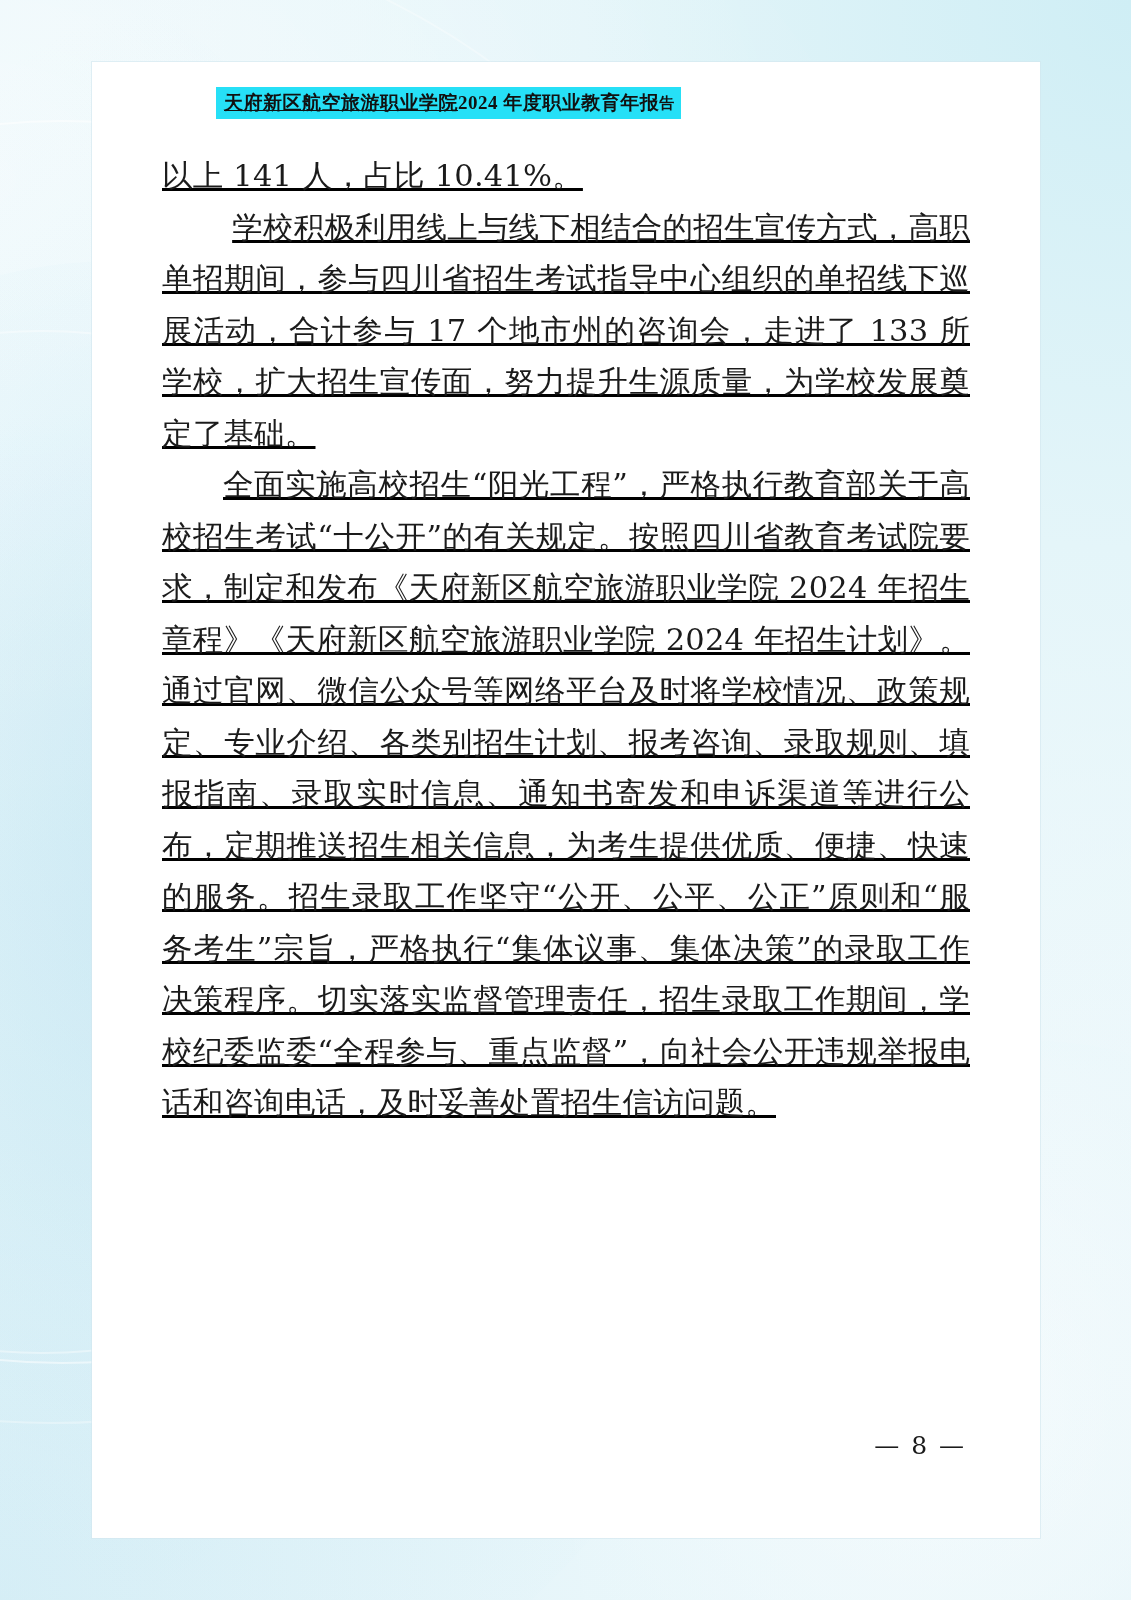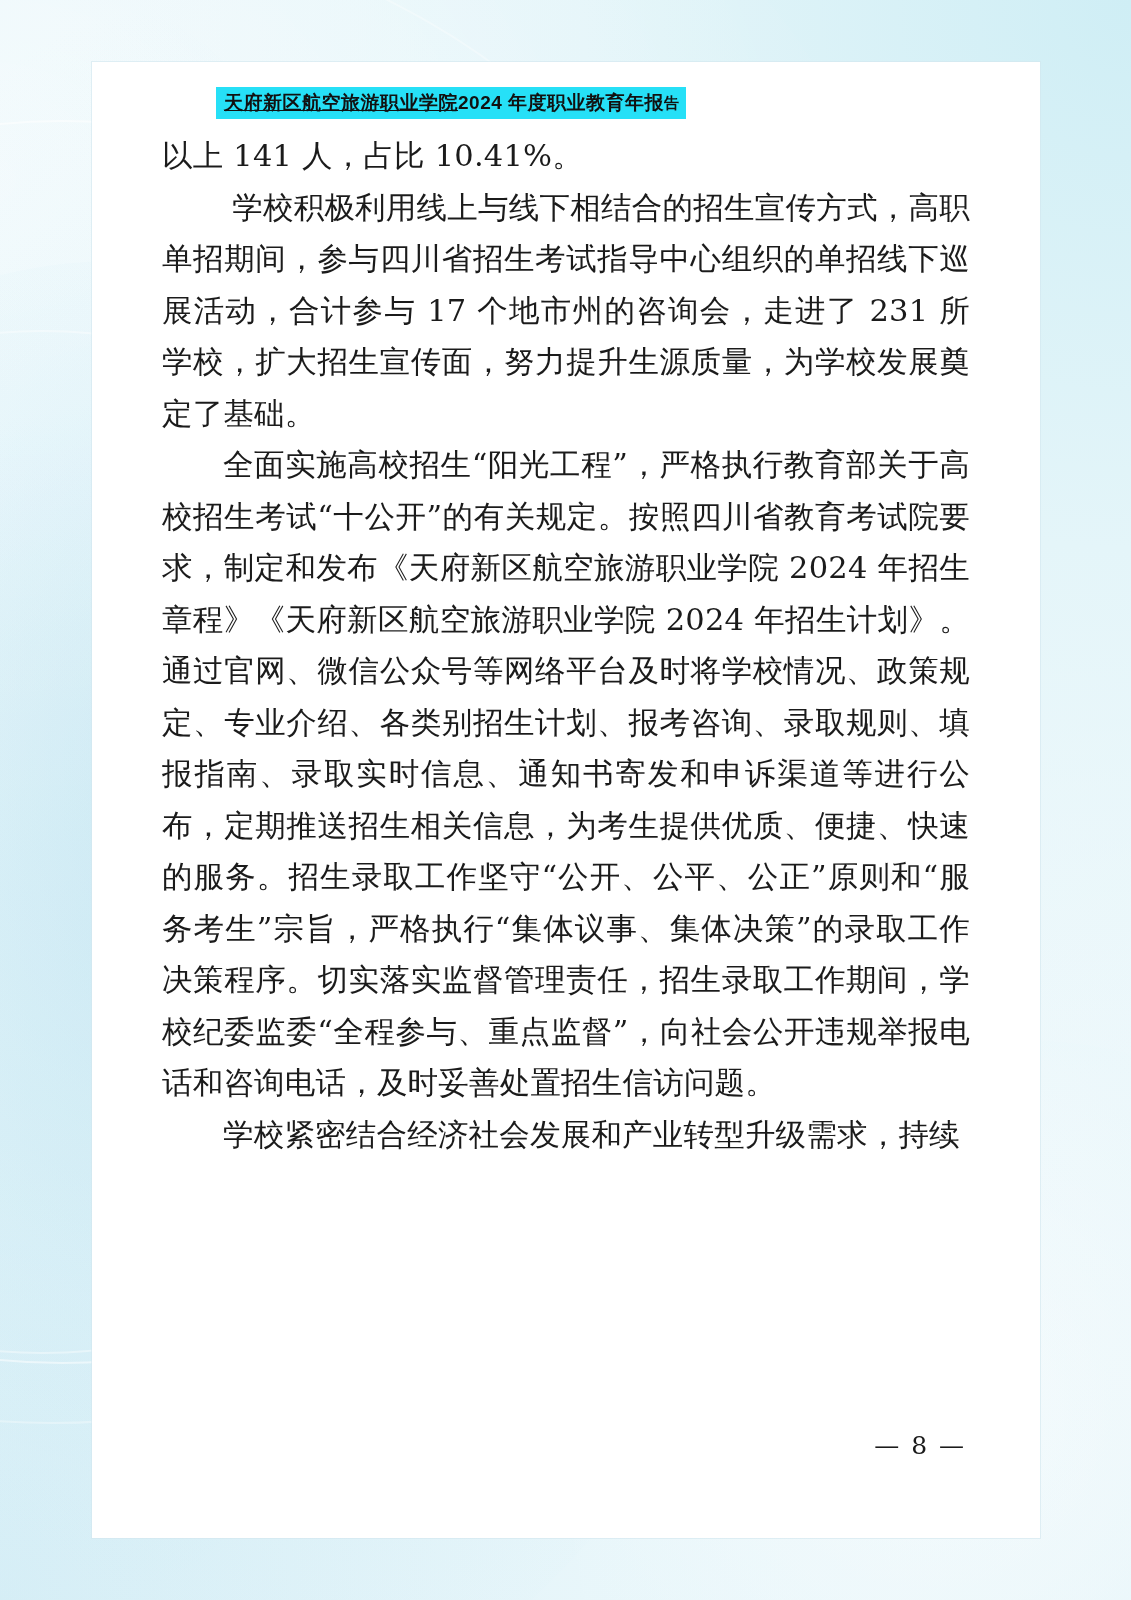--- a/index.html
+++ b/index.html
@@ -76,42 +76,43 @@
     left: 124px;
     top: 24px;
     width: 700px;
     height: 34px;
     display: flex;
     align-items: center;
   }
   .header-title {
     background: #26e0f7;
     color: #111111;
-    font-family: Liberation Sans, sans-serif;
+    font-family: Liberation Serif, serif;
     font-weight: bold;
     font-size: 19px;
     letter-spacing: 0.5px;
     padding: 4px 6px 4px 8px;
     white-space: nowrap;
     line-height: 1.25;
     display: inline-block;
   }
   .header-title .u { text-decoration: underline; }
   .header-mark {
     display: inline-block;
     transform: translateY(-1px);
     font-size: 15px;
   }
 
   
   .doc-body {
     position: absolute;
     left: 70px;
-    top: 68px;
+    top: 88px;
     width: 808px;
+    text-decoration: underline;
   }
   .para {
     font-family: "DejaVu Serif", "Liberation Serif", serif;
     font-size: 30.5px;
     line-height: 51.5px;
     color: #1b1b1b;
     text-align: justify;
     text-justify: inter-ideograph;
     margin: 0 0 0 0;
     letter-spacing: 0.2px;
@@ -144,19 +145,18 @@
 </div>
 
 <div class="sheet">
 
   <div class="doc-header">
     <div class="header-title"><span class="u">天府新区航空旅游职业学院</span><span>2024 年度职业教育年报</span><span class="header-mark">告</span></div>
   </div>
 
   <div class="doc-body">
     <p class="para">以上 141 人，占比 10.41%。</p>
-    <p class="para indent-2">学校积极利用线上与线下相结合的招生宣传方式，高职单招期间，参与四川省招生考试指导中心组织的单招线下巡展活动，合计参与 17 个地市州的咨询会，走进了 231 所学校，扩大招生宣传面，努力提升生源质量，为学校发展奠定了基础。</p>
+    <p class="para indent-2">学校积极利用线上与线下相结合的招生宣传方式，高职单招期间，参与四川省招生考试指导中心组织的单招线下巡展活动，合计参与 17 个地市州的咨询会，走进了 133 所学校，扩大招生宣传面，努力提升生源质量，为学校发展奠定了基础。</p>
     <p class="para indent-1">全面实施高校招生“阳光工程”，严格执行教育部关于高校招生考试“十公开”的有关规定。按照四川省教育考试院要求，制定和发布《天府新区航空旅游职业学院 2024 年招生章程》《天府新区航空旅游职业学院 2024 年招生计划》。通过官网、微信公众号等网络平台及时将学校情况、政策规定、专业介绍、各类别招生计划、报考咨询、录取规则、填报指南、录取实时信息、通知书寄发和申诉渠道等进行公布，定期推送招生相关信息，为考生提供优质、便捷、快速的服务。招生录取工作坚守“公开、公平、公正”原则和“服务考生”宗旨，严格执行“集体议事、集体决策”的录取工作决策程序。切实落实监督管理责任，招生录取工作期间，学校纪委监委“全程参与、重点监督”，向社会公开违规举报电话和咨询电话，及时妥善处置招生信访问题。</p>
-    <p class="para indent-1">学校紧密结合经济社会发展和产业转型升级需求，持续</p>
   </div>
 
   <div class="page-number">— 8 —</div>
 </div>
 
 </body></html>

